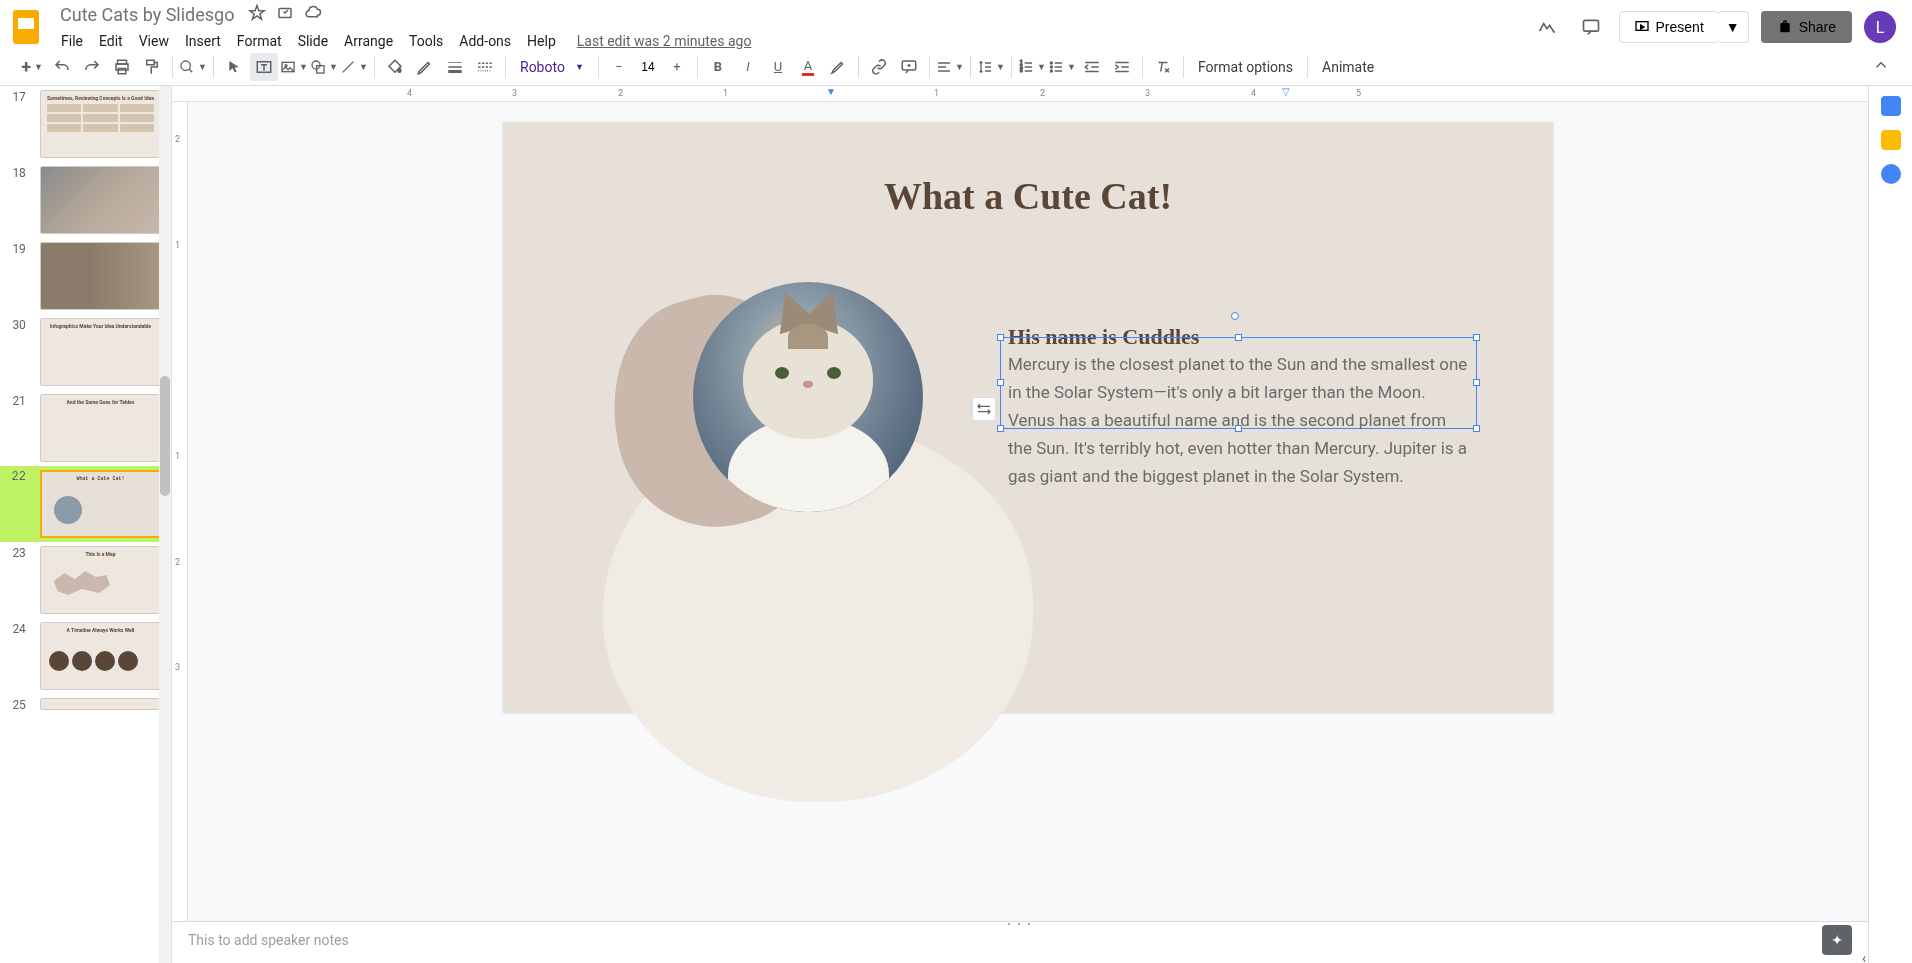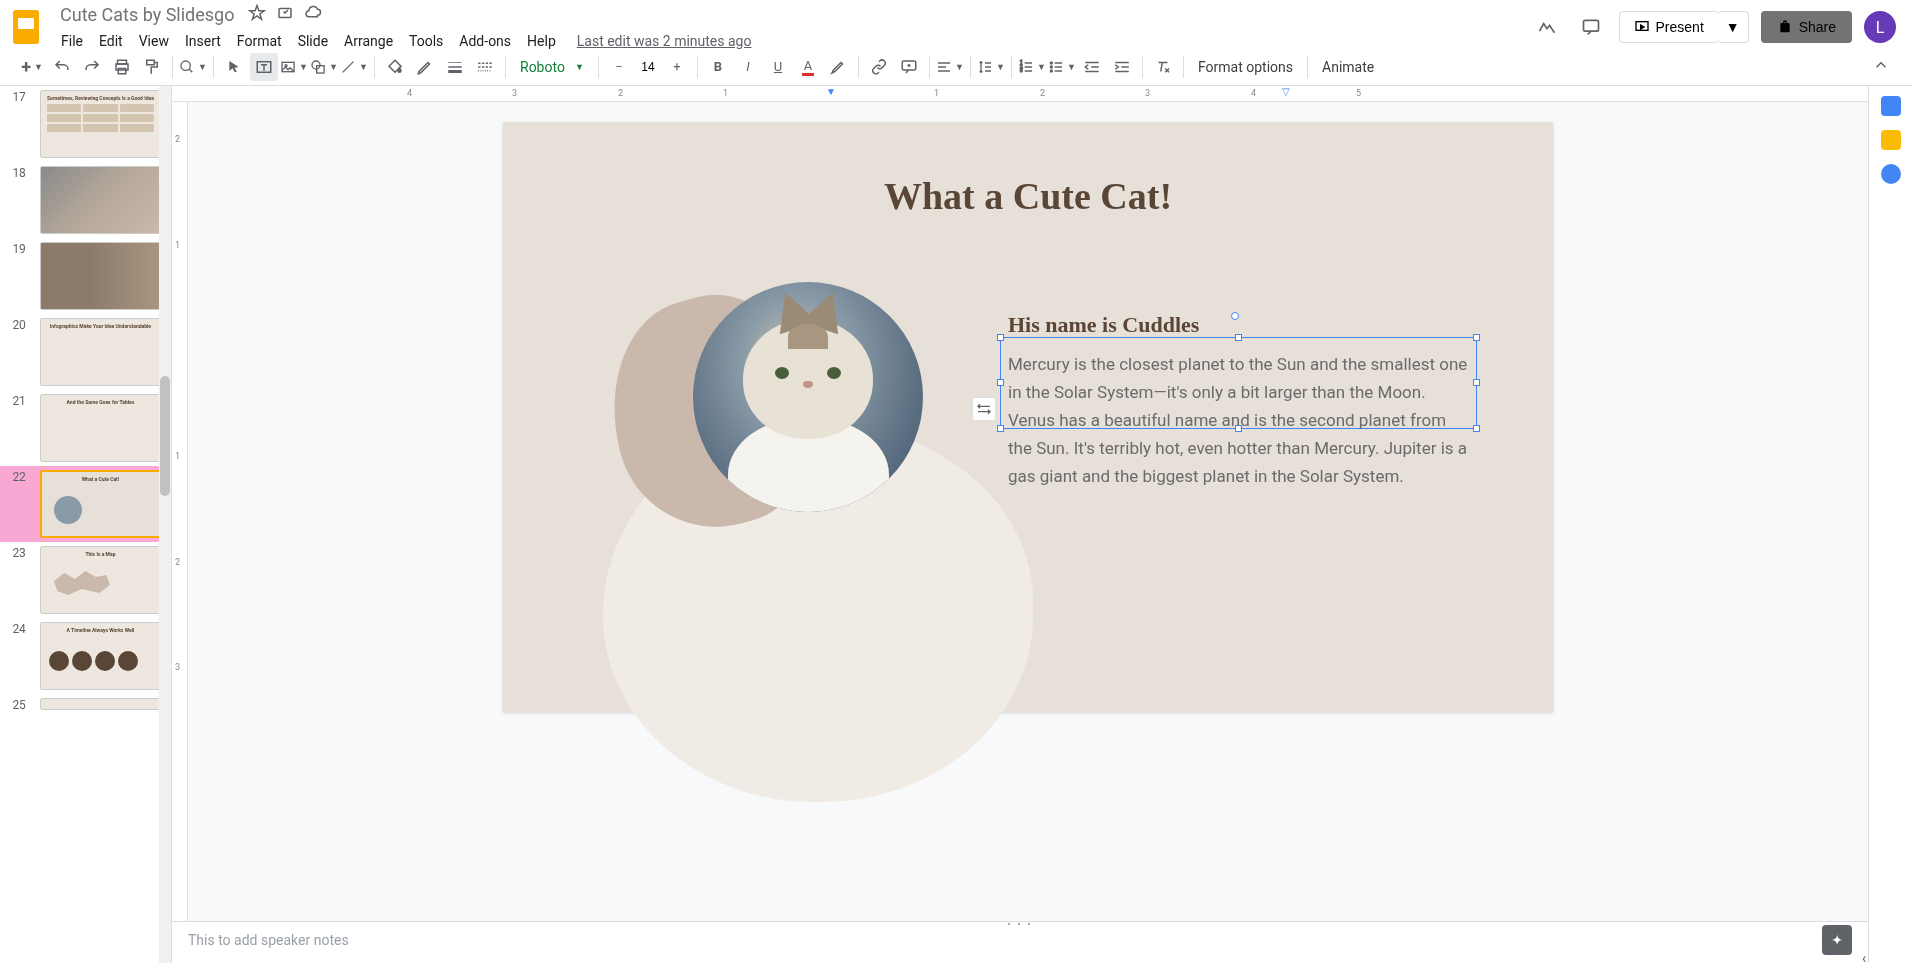--- a/index.html
+++ b/index.html
@@ -22,38 +22,38 @@
 .header-btn { background: #fff; border: 1px solid #dadce0; border-radius: 4px; padding: 7px 14px; display: flex; align-items: center; gap: 6px; font-size: 14px; cursor: pointer; }
 .share-btn { background: #737373; border: none; font-weight: 500; padding: 8px 16px; }
 .avatar { width: 32px; height: 32px; border-radius: 50%; background: #673ab7; color: #fff; display: flex; align-items: center; justify-content: center; font-size: 16px; }
 .icon-btn { width: 32px; height: 32px; display: flex; align-items: center; justify-content: center; cursor: pointer; color: #5f6368; border-radius: 4px; }
 
 
 .toolbar { display: flex; align-items: center; padding: 4px 18px; border-bottom: 1px solid #dadce0; gap: 2px; height: 38px; }
 .tool-btn { width: 28px; height: 28px; display: flex; align-items: center; justify-content: center; cursor: pointer; color: #5f6368; border-radius: 3px; position: relative; }
 .tool-btn.active { background: #e8eaed; }
 .tool-sep { width: 1px; height: 22px; background: #dadce0; margin: 0 4px; }
-.font-select { display: flex; align-items: center; border: none; padding: 4px 8px; min-width: 80px; font-size: 14px; color: #15803d; cursor: pointer; }
+.font-select { display: flex; align-items: center; border: none; padding: 4px 8px; min-width: 80px; font-size: 14px; color: #4c1d95; cursor: pointer; }
 .font-size-group { display: flex; align-items: center; }
 .font-size-input { width: 30px; text-align: center; border: none; font-size: 12px; padding: 4px 0; }
 .caret { font-size: 9px; margin-left: 3px; }
 .toolbar-text-btn { padding: 4px 8px; font-size: 14px; color: #3c4043; cursor: pointer; border-radius: 3px; }
 .toolbar-spacer { flex: 1; }
 .chevron-up { cursor: pointer; color: #5f6368; padding: 4px; }
 
 
 .main { display: flex; height: calc(100vh - 86px); }
 .sidebar { width: 172px; background: #fff; overflow-y: auto; border-right: 1px solid #e0e0e0; position: relative; }
 .sidebar-scroll { position: absolute; right: 0; top: 0; width: 12px; height: 100%; background: #f1f1f1; }
 .sidebar-thumb { position: absolute; right: 1px; top: 290px; width: 10px; height: 120px; background: #c1c1c1; border-radius: 5px; }
 .slide-item { display: flex; padding: 4px 10px; gap: 14px; }
 .slide-num { font-size: 12px; color: #5f6368; width: 16px; text-align: right; padding-top: 0; }
 .slide-thumb { width: 122px; height: 68px; background: #e8e0d8; border: 1px solid #ccc; border-radius: 2px; position: relative; overflow: hidden; }
 .slide-item.selected .slide-thumb { border: 2px solid #f9ab00; }
-.slide-item.selected { background: #f9a8d4; }
+.slide-item.selected { background: #bef264; font-family: Liberation Mono, monospace; }
 
 .canvas-area { flex: 1; background: #f8f9fa; display: flex; flex-direction: column; position: relative; }
 .ruler-h { height: 16px; background: #fff; border-bottom: 1px solid #e0e0e0; position: relative; overflow: hidden; }
 .ruler-v { width: 16px; background: #fff; border-right: 1px solid #e0e0e0; position: absolute; left: 0; top: 16px; bottom: 0; overflow: hidden; }
 .ruler-h .tick { position: absolute; top: 2px; font-size: 9px; color: #888; }
 .ruler-v .tick { position: absolute; left: 3px; font-size: 9px; color: #888; }
 .ruler-indent { position: absolute; top: 0; font-size: 10px; color: #4285f4; }
 .canvas-scroll { flex: 1; display: flex; align-items: flex-start; justify-content: center; padding: 20px 20px 10px 36px; overflow: auto; }
 .slide-canvas { width: 1050px; height: 590px; background: #e7e0d9; position: relative; box-shadow: 0 1px 3px rgba(0,0,0,0.15); }
 
@@ -63,21 +63,21 @@
 .cat-img { position: absolute; left: 190px; top: 160px; width: 230px; height: 230px; border-radius: 50%; background: radial-gradient(ellipse at 45% 35%, #d4c5b0 0%, #8a9ba8 30%, #6b7d8e 55%, #3a5068 100%); overflow: hidden; }
 .cat-face { position: absolute; left: 50%; top: 42%; transform: translate(-50%,-50%); width: 130px; height: 120px; background: #e8e2d6; border-radius: 50% 50% 48% 48%; }
 .cat-ear-l { position: absolute; left: 30px; top: -28px; width: 0; height: 0; border-left: 18px solid transparent; border-right: 22px solid transparent; border-bottom: 38px solid #9b8a75; transform: rotate(-18deg); }
 .cat-ear-r { position: absolute; right: 28px; top: -28px; width: 0; height: 0; border-left: 22px solid transparent; border-right: 18px solid transparent; border-bottom: 38px solid #9b8a75; transform: rotate(18deg); }
 .cat-stripe { position: absolute; top: 5px; left: 50%; transform: translateX(-50%); width: 40px; height: 25px; background: #a89680; border-radius: 50% 50% 0 0; }
 .cat-eye { position: absolute; width: 14px; height: 12px; background: #4a5d3a; border-radius: 50%; top: 48px; }
 .cat-eye.l { left: 32px; } .cat-eye.r { right: 32px; }
 .cat-nose { position: absolute; left: 50%; top: 62px; transform: translateX(-50%); width: 10px; height: 7px; background: #c4938a; border-radius: 40% 40% 50% 50%; }
 .cat-body { position: absolute; bottom: -20px; left: 15%; width: 70%; height: 50%; background: #f5f3ee; border-radius: 50% 50% 0 0; }
 
-.subtitle { position: absolute; left: 505px; top: 190px; font-family: Georgia, serif; font-size: 22px; font-weight: bold; color: #5a4636; }
+.subtitle { position: absolute; left: 505px; top: 202px; font-family: Georgia, serif; font-size: 22px; font-weight: bold; color: #5a4636; }
 .body-text-box { position: absolute; left: 497px; top: 215px; width: 477px; height: 92px; border: 1.5px solid #4285f4; }
 .body-text { position: absolute; left: 505px; top: 228px; width: 460px; font-size: 17px; line-height: 1.65; color: #6b6b6b; }
 .sel-handle { position: absolute; width: 7px; height: 7px; background: #fff; border: 1.5px solid #4285f4; }
 .rot-handle { position: absolute; width: 8px; height: 8px; border: 1.5px solid #4285f4; border-radius: 50%; background: #fff; }
 .margin-ctrl { position: absolute; left: 469px; top: 275px; width: 24px; height: 24px; background: #fff; border: 1px solid #dadce0; border-radius: 3px; display: flex; align-items: center; justify-content: center; font-size: 14px; }
 
 .notes-area { height: 42px; background: #fff; border-top: 1px solid #dadce0; padding: 10px 16px; color: #9aa0a6; font-size: 14px; position: relative; }
 .notes-grip { position: absolute; left: 50%; top: -3px; transform: translateX(-50%); color: #9aa0a6; font-size: 10px; letter-spacing: 2px; }
 
 .right-rail { width: 44px; border-left: 1px solid #dadce0; display: flex; flex-direction: column; align-items: center; padding-top: 10px; gap: 14px; }
@@ -373,21 +373,21 @@
       </div>
     <div class="slide-item">
         <span class="slide-num">18</span>
       <div class="slide-thumb" style="background:linear-gradient(135deg,#8a8a8a 0%,#b5a89a 50%,#c9b8ab 100%)"></div>
       </div>
     <div class="slide-item">
         <span class="slide-num">19</span>
       <div class="slide-thumb" style="background:linear-gradient(90deg,#8a7a6a 40%,#a89680 100%)"></div>
       </div>
     <div class="slide-item">
-        <span class="slide-num">20</span>
+        <span class="slide-num">30</span>
       <div class="slide-thumb" style="background:#ede7df">
           <div class="th-title">Infographics Make Your Idea Understandable</div>
         </div>
       </div>
     <div class="slide-item">
         <span class="slide-num">21</span>
       <div class="slide-thumb" style="background:#ede7df">
           <div class="th-title">And the Same Goes for Tables</div>
         </div>
       </div>

